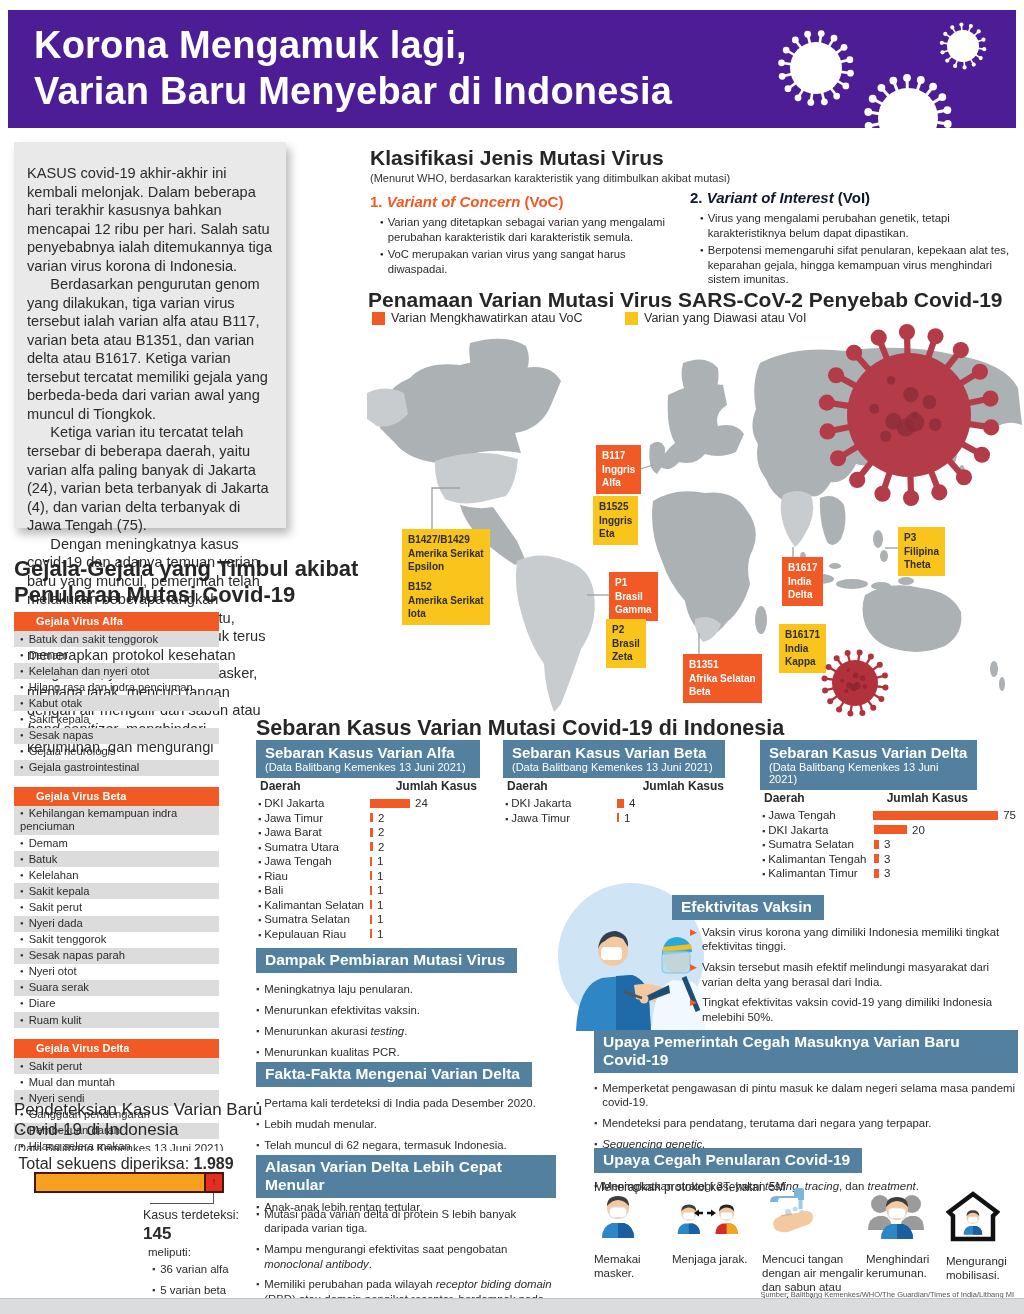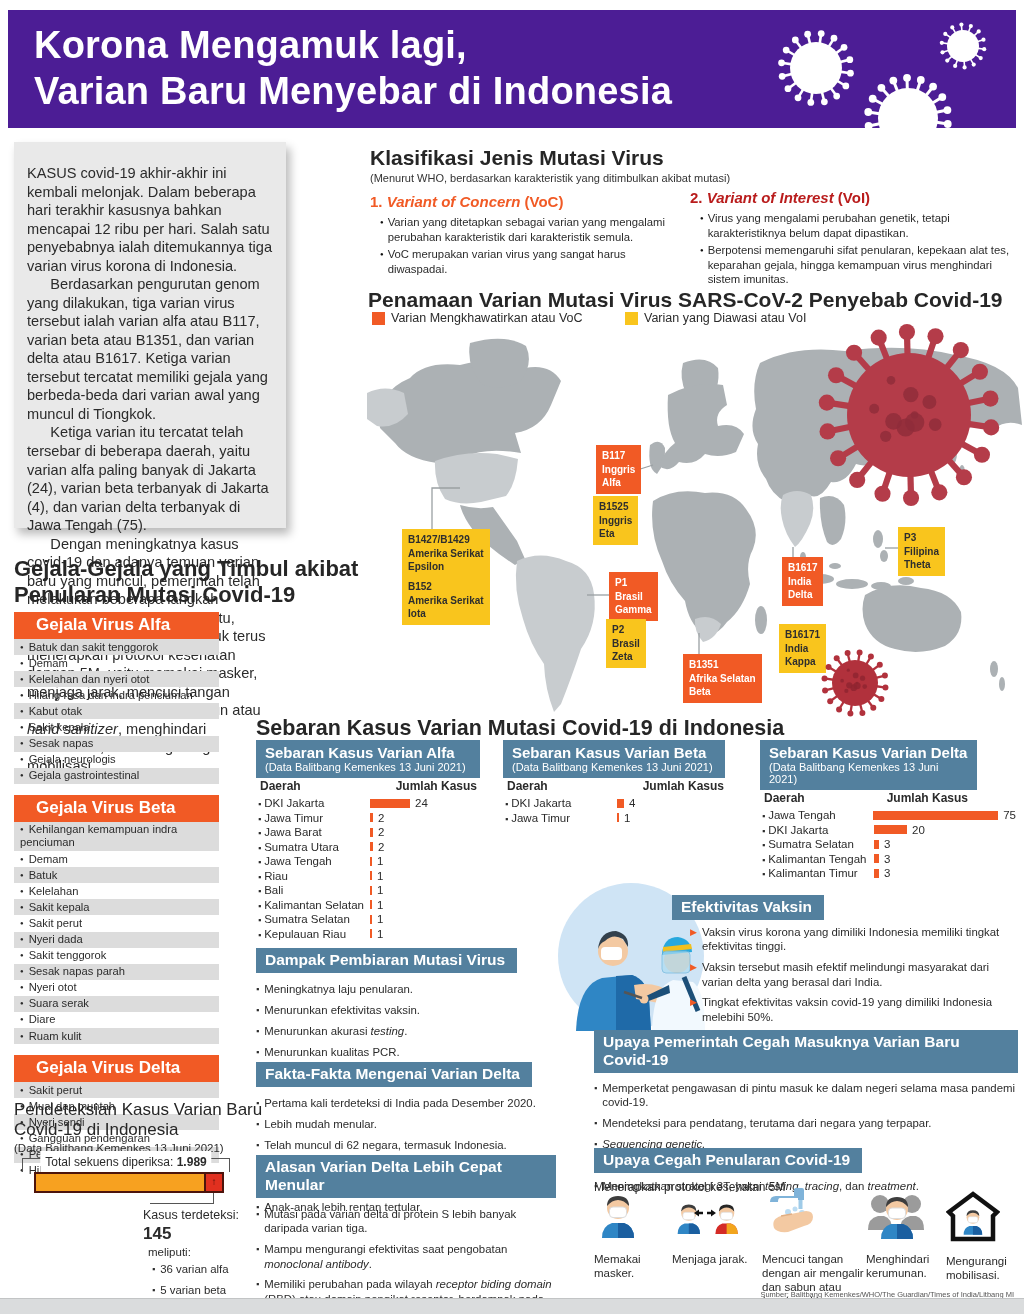--- a/index.html
+++ b/index.html
@@ -16,48 +16,48 @@
   .ip{margin:0;}
   .ip.ind{text-indent:1.6em;}
   
   .h2{font-weight:bold;color:#262626;}
   #klas-title{left:370px;top:146px;font-size:21px;}
   #klas-sub{left:370px;top:172px;font-size:11px;color:#333;}
   .kcol{font-size:11.3px;line-height:1.28;}
   .khead{font-size:15px;font-weight:bold;margin-bottom:4px;}
   .khead .it{font-style:italic;}
   .voc-c{color:#f15a25;}
-  .voi-c{color:#b91c1c;}
+  .voi-c{color:#0f172a;}
   .kpt{display:flex;margin-bottom:3px;}
   .kb{font-size:6px;line-height:14px;margin:0 4px 0 10px;color:#111;}
   
   #map-title{left:368px;top:288px;font-size:21px;}
   .legrow{display:flex;align-items:center;font-size:12.5px;}
   .legsq{width:13px;height:13px;display:inline-block;margin-right:6px;}
   #map{left:365px;top:333px;width:659px;height:382px;}
   #map svg.world{position:absolute;left:0;top:0;}
   #map-labels .mlabel{position:absolute;padding:4px 6px;font-size:10px;font-weight:bold;line-height:1.35;white-space:nowrap;}
   .mlabel.voc{background:#f15a25;color:#fff;}
   .mlabel.voi{background:#f9c51d;color:#2e2e2e;}
   #big-virus{position:absolute;left:438px;top:-6px;overflow:visible;}
   #small-virus{position:absolute;left:448px;top:316px;overflow:visible;}
   
   #gejala-head{left:14px;top:556px;font-size:22px;line-height:1.18;}
   #gejala-groups{left:14px;top:612px;width:205px;}
   .gbox{margin-bottom:11px;}
-  .ghead{background:#f15a25;color:#fff;font-weight:bold;font-size:17px;padding:3px 6px 4px 22px;}
+  .ghead{background:#f15a25;color:#fff;font-weight:bold;font-size:11px;padding:3px 6px 4px 22px;}
   .grow{font-size:11.2px;padding:1.5px 4px 1.5px 6px;line-height:1.17;}
   .grow.alt{background:#dcdcdc;}
   .gb{font-size:6px;vertical-align:2px;margin-right:5px;}
   
   #pend-head{left:14px;top:1100px;font-size:17px;line-height:1.2;}
   #pend-sub{left:14px;top:1142px;font-size:11.5px;}
   #bracket{left:22px;top:1158px;width:206px;height:13px;border:1.5px solid #555;border-bottom:none;}
   #bracket-label{position:absolute;left:50%;top:-8px;transform:translateX(-50%);background:#fff;padding:4px 5px;
-                 font-size:12px;white-space:nowrap;}
+                 font-size:16px;white-space:nowrap;}
   #pend-bar{left:34px;top:1172px;width:186px;height:17px;background:#f7a120;border:2px solid #4d140c;display:flex;}
   #pend-bar .tip{margin-left:auto;width:16px;background:#e1301f;border-left:2px solid #4d140c;color:#4d0f0a;
                  font-size:10px;font-weight:bold;text-align:center;line-height:16px;}
   #pend-elbow{left:150px;top:1193px;width:63px;height:10px;border-right:1.5px solid #555;border-bottom:1.5px solid #555;}
   #pend-det{left:143px;top:1208px;font-size:12.5px;}
   #pend-val{left:143px;top:1224px;font-size:17px;font-weight:bold;}
   #pend-inc{left:148px;top:1246px;font-size:11.5px;}
   #pend-breakdown{left:152px;top:1262px;font-size:11.5px;}
   
   #seb-title{left:256px;top:716px;font-size:21.5px;}

